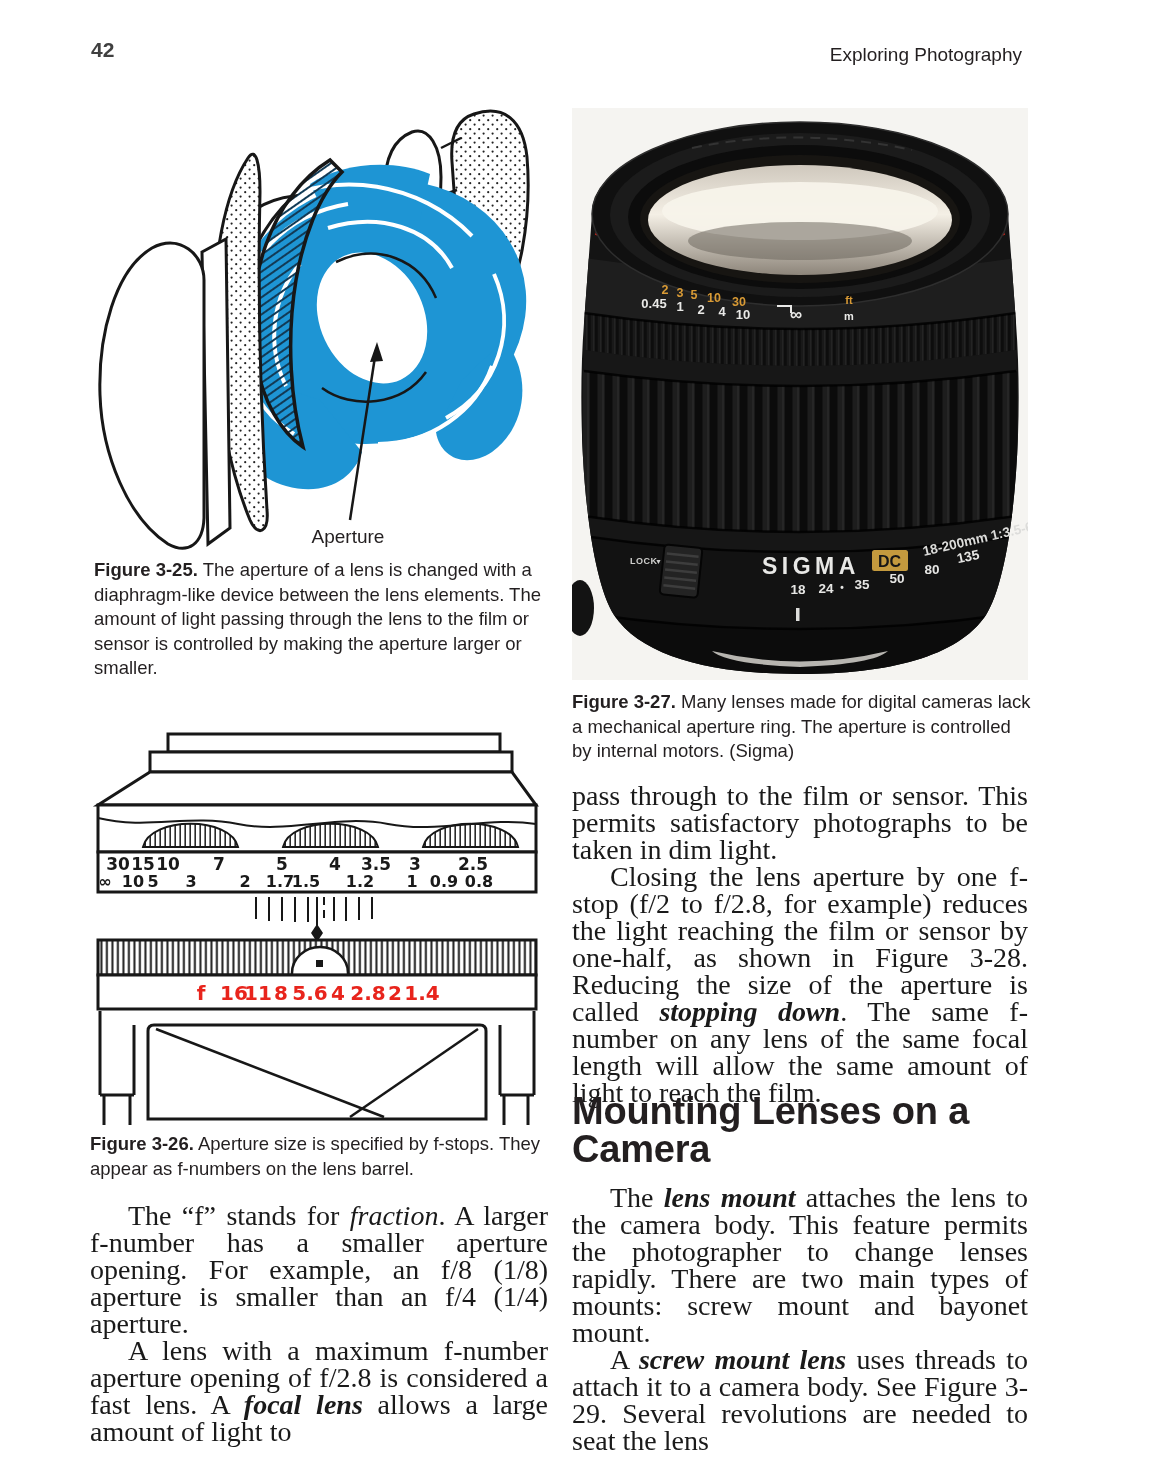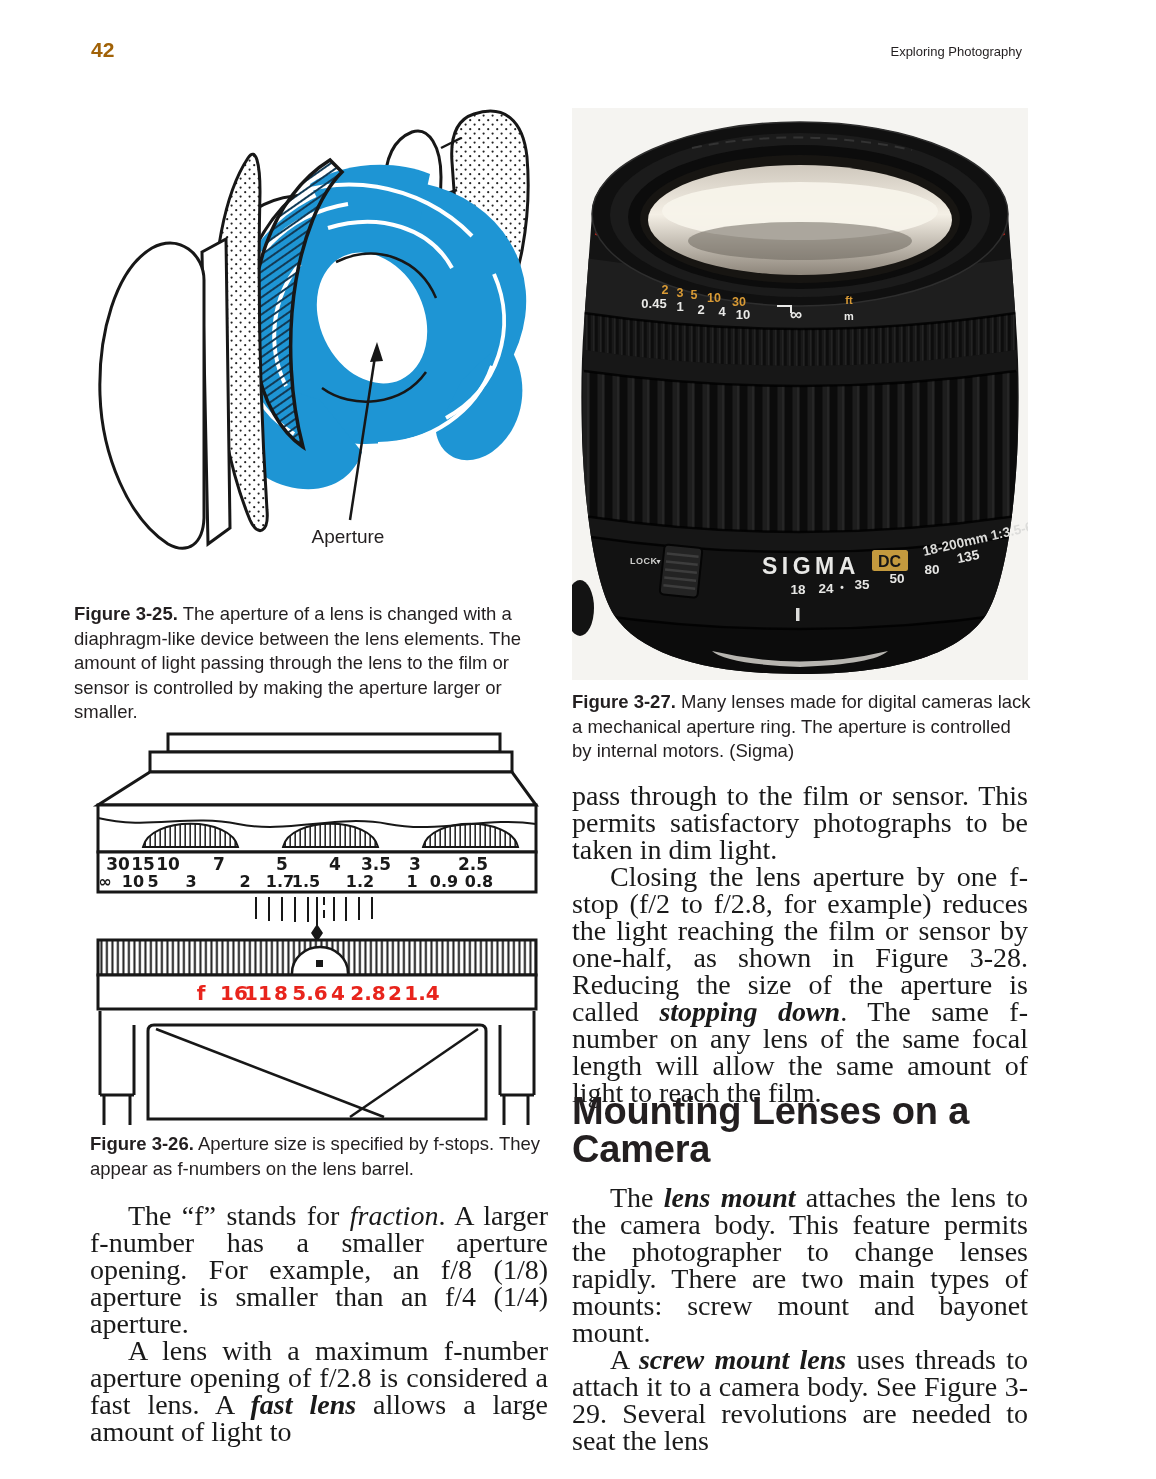--- a/index.html
+++ b/index.html
@@ -3,23 +3,23 @@
 <meta charset="utf-8">
 <style>
   * { margin:0; padding:0; box-sizing:border-box; }
   html,body { background:#e8e8e8; }
   #page {
     position:relative; width:1156px; height:1479px; background:#ffffff;
     font-family:"Liberation Serif","DejaVu Serif",serif; color:#1c1c1c;
     margin:0 auto; overflow:hidden;
   }
   .hdr-num { position:absolute; left:91px; top:38px; font-family:"Liberation Sans","DejaVu Sans",sans-serif;
-             font-weight:700; font-size:21px; color:#a16207; }
+             font-weight:700; font-size:21px; color:#404040; }
   .hdr-run { position:absolute; right:134px; top:44px; font-family:"Liberation Sans","DejaVu Sans",sans-serif;
-             font-size:13px; color:#231f20; }
+             font-size:19px; color:#231f20; }
   .abs { position:absolute; }
   .caption { font-family:"Liberation Sans","DejaVu Sans",sans-serif; font-size:18.5px; line-height:24.5px;
              color:#231f20; text-align:left; }
   .cap-b { font-weight:700; }
   .body-block { font-size:28px; line-height:27px; color:#1a1a1a; text-align:justify; }
   .body-p { text-align:justify; }
   .body-p.indent { text-indent:38px; }
   .seg-i { font-style:italic; }
   .seg-b { font-weight:400; }
   .seg-bi { font-weight:700; font-style:italic; }
@@ -96,21 +96,21 @@
       </g>
 
       <g>
         <line x1="260" y1="420" x2="286" y2="250" stroke="#171717" stroke-width="2.5"></line>
         <polygon points="280,262 287,242 293,261" fill="#171717"></polygon>
         <text x="258" y="443" text-anchor="middle" font-family="Liberation Sans, DejaVu Sans, sans-serif" font-size="19" fill="#231f20">Aperture</text>
       </g>
     </svg>
   </div>
 
-  <p class="abs caption" style="left:74px; top:558px; width:460px;margin-top:44px;"><span class="cap-b">Figure 3-25.</span><span> The aperture of a lens is changed with a diaphragm-like device between the lens elements. The amount of light passing through the lens to the film or sensor is controlled by making the aperture larger or smaller.</span></p>
+  <p class="abs caption" style="left:94px; top:558px; width:460px;"><span class="cap-b">Figure 3-25.</span><span> The aperture of a lens is changed with a diaphragm-like device between the lens elements. The amount of light passing through the lens to the film or sensor is controlled by making the aperture larger or smaller.</span></p>
 
   <div class="abs" style="left:88px; top:726px; width:458px; height:402px;">
     <svg width="458" height="402" viewBox="0 0 458 402" font-family="DejaVu Sans, Liberation Sans, sans-serif">
       <defs>
         <pattern id="vlines" width="5" height="6" patternUnits="userSpaceOnUse">
           <rect width="5" height="6" fill="#ffffff"></rect>
           <rect x="1.4" width="1.6" height="6" fill="#2a2a2a"></rect>
         </pattern>
         <pattern id="knurl" width="5.5" height="8" patternUnits="userSpaceOnUse">
           <rect width="5.5" height="8" fill="#ffffff"></rect>
@@ -212,21 +212,21 @@
         <line x1="68" y1="303" x2="296" y2="391" stroke-width="2.5"></line>
         <line x1="390" y1="303" x2="262" y2="391" stroke-width="2.5"></line>
       </g>
     </svg>
   </div>
 
   <p class="abs caption" style="left:90px; top:1132px; width:460px;"><span class="cap-b">Figure 3-26.</span><span> Aperture size is specified by f-stops. They appear as f-numbers on the lens barrel.</span></p>
 
   <div class="abs body-block" style="left:90px; top:1202px; width:458px;">
     <p class="body-p indent"><span>The “f” stands for </span><span class="seg-i">fraction</span><span>. A larger f-number has a smaller aperture opening. For example, an f/8 (1/8) aperture is smaller than an f/4 (1/4) aperture.</span></p>
-    <p class="body-p indent"><span>A lens with a maximum f-number aperture opening of f/2.8 is considered a fast lens. A </span><span class="seg-bi">fast lens</span><span> allows a large amount of light to</span></p>
+    <p class="body-p indent"><span>A lens with a maximum f-number aperture opening of f/2.8 is considered a fast lens. A </span><span class="seg-bi">focal lens</span><span> allows a large amount of light to</span></p>
   </div>
 
   <div class="abs" style="left:572px; top:108px; width:456px; height:572px;">
     <svg width="456" height="572" viewBox="0 0 456 572" font-family="Liberation Sans, DejaVu Sans, sans-serif">
       <defs>
         <linearGradient id="glassGrad" x1="0" y1="0" x2="0" y2="1">
           <stop offset="0" stop-color="#cfc8bd"></stop>
           <stop offset="0.45" stop-color="#f4efe5"></stop>
           <stop offset="1" stop-color="#8d857a"></stop>
         </linearGradient>

